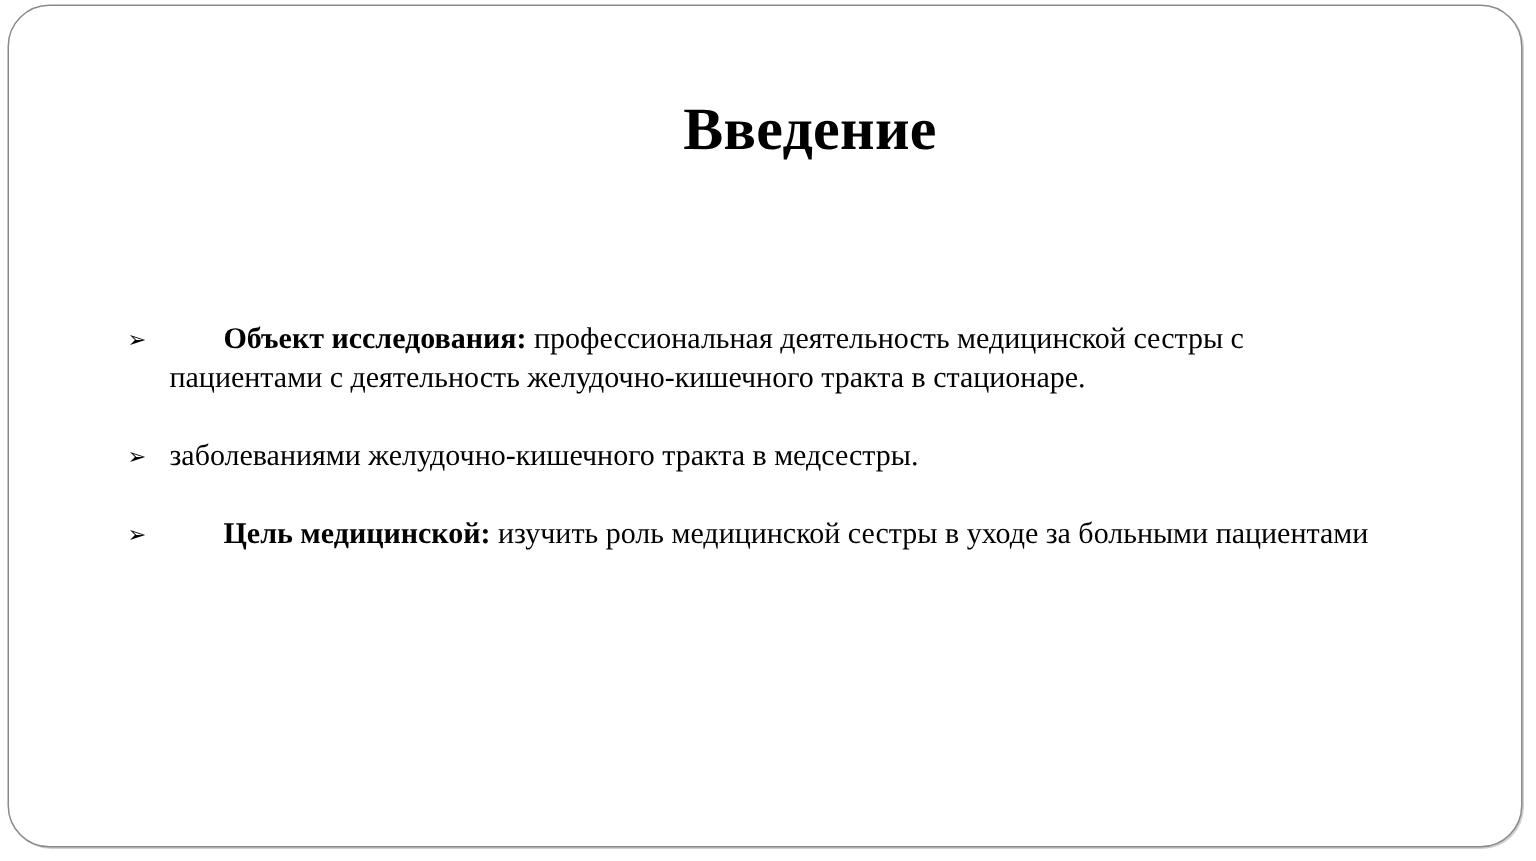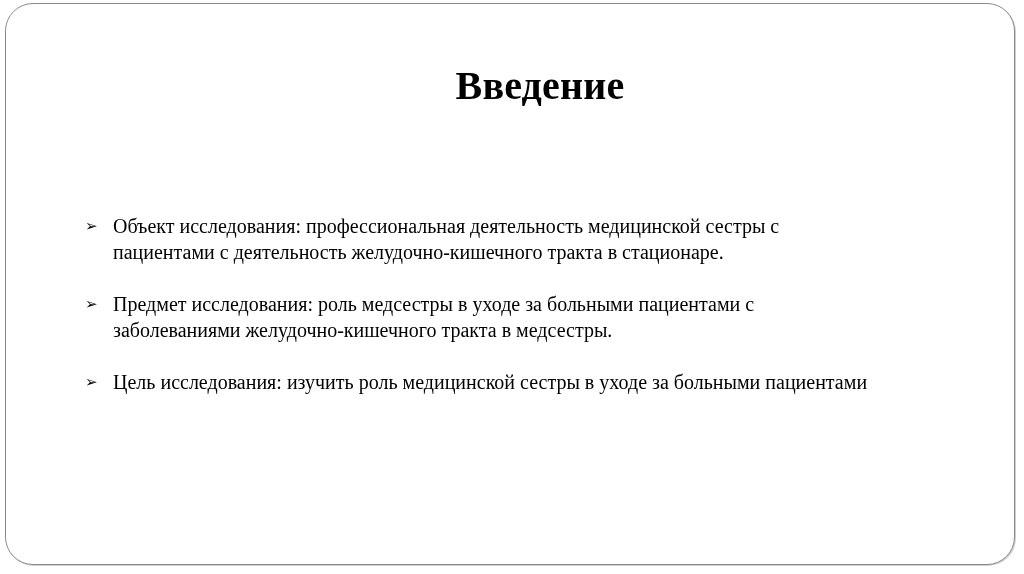--- a/index.html
+++ b/index.html
@@ -58,21 +58,22 @@
     }
     .bullet-marker {
       position: absolute;
       left: -1px;
       top: 0;
       font-size: 15px;
       font-family: "DejaVu Sans", sans-serif;
       line-height: 26px;
     }
     .term {
-      font-weight: normal;
+      font-weight: bold;
+      margin-left: 36px;
     }
     .line {
       display: block;
       white-space: nowrap;
     }
   </style>
 </head>
 <body>
 
 <div class="slide-frame"></div>
@@ -80,20 +81,19 @@
 <h1 class="title" style="margin:0;">Введение</h1>
 
 <ul class="bullets">
   <li class="bullet-item">
     <span class="bullet-marker">➢</span>
     <span class="line"><span class="term">Объект исследования:</span><span> профессиональная деятельность медицинской сестры с</span></span>
     <span class="line">пациентами с деятельность желудочно-кишечного тракта в стационаре.</span>
   </li>
   <li class="bullet-item">
     <span class="bullet-marker">➢</span>
-    <span class="line"><span class="term">Предмет исследования:</span><span> роль медсестры в уходе за больными пациентами с</span></span>
     <span class="line">заболеваниями желудочно-кишечного тракта в медсестры.</span>
   </li>
   <li class="bullet-item last">
     <span class="bullet-marker">➢</span>
-    <span class="line"><span class="term">Цель исследования:</span><span> изучить роль медицинской сестры в уходе за больными пациентами</span></span>
+    <span class="line"><span class="term">Цель медицинской:</span><span> изучить роль медицинской сестры в уходе за больными пациентами</span></span>
   </li>
 </ul>
 
 </body></html>

